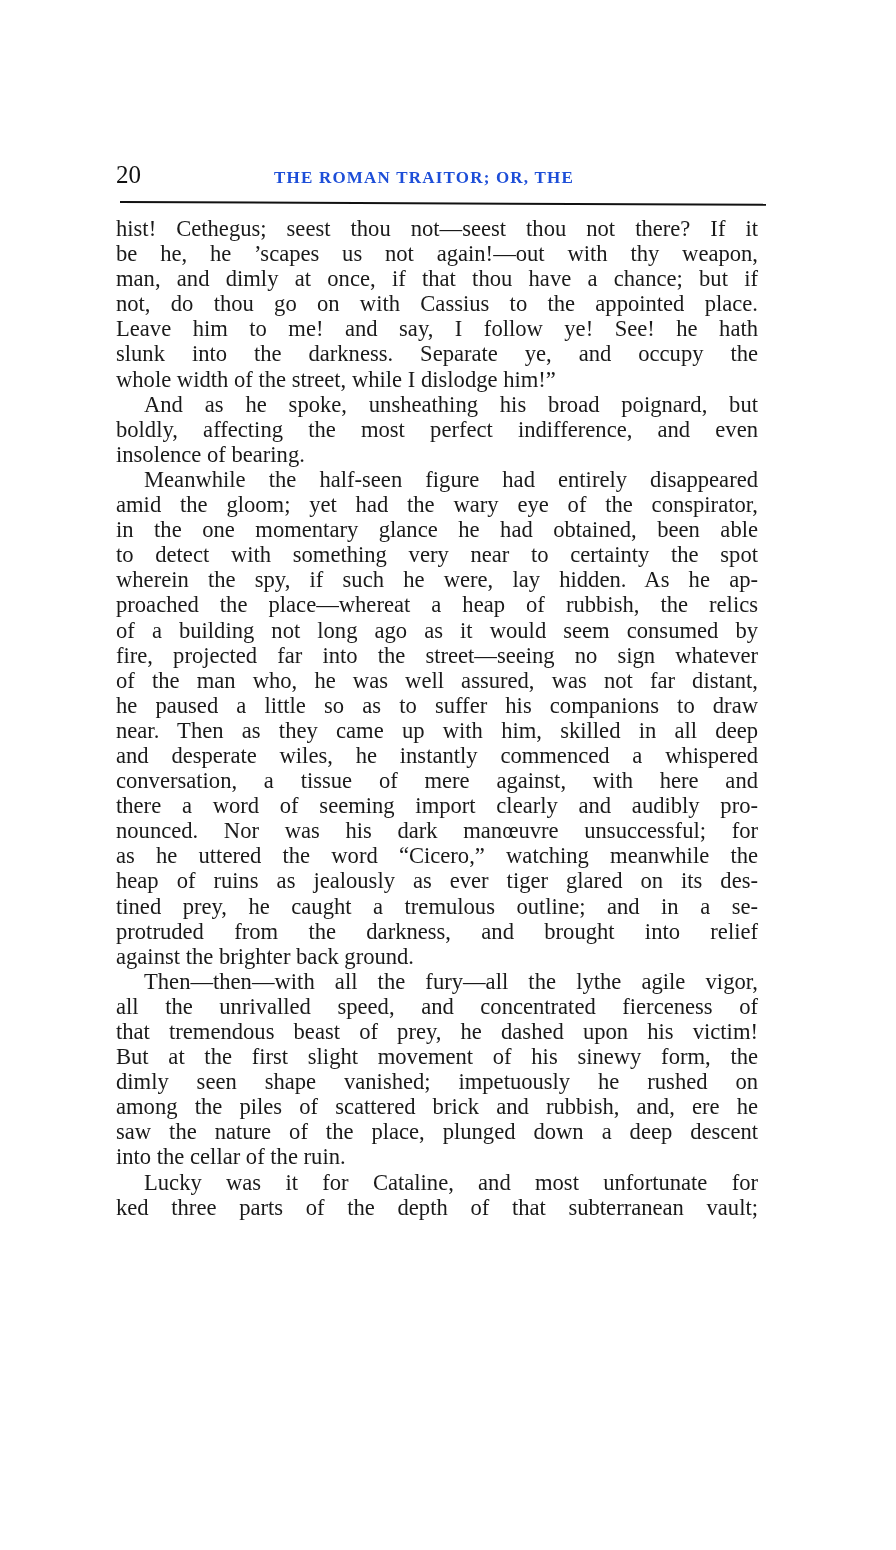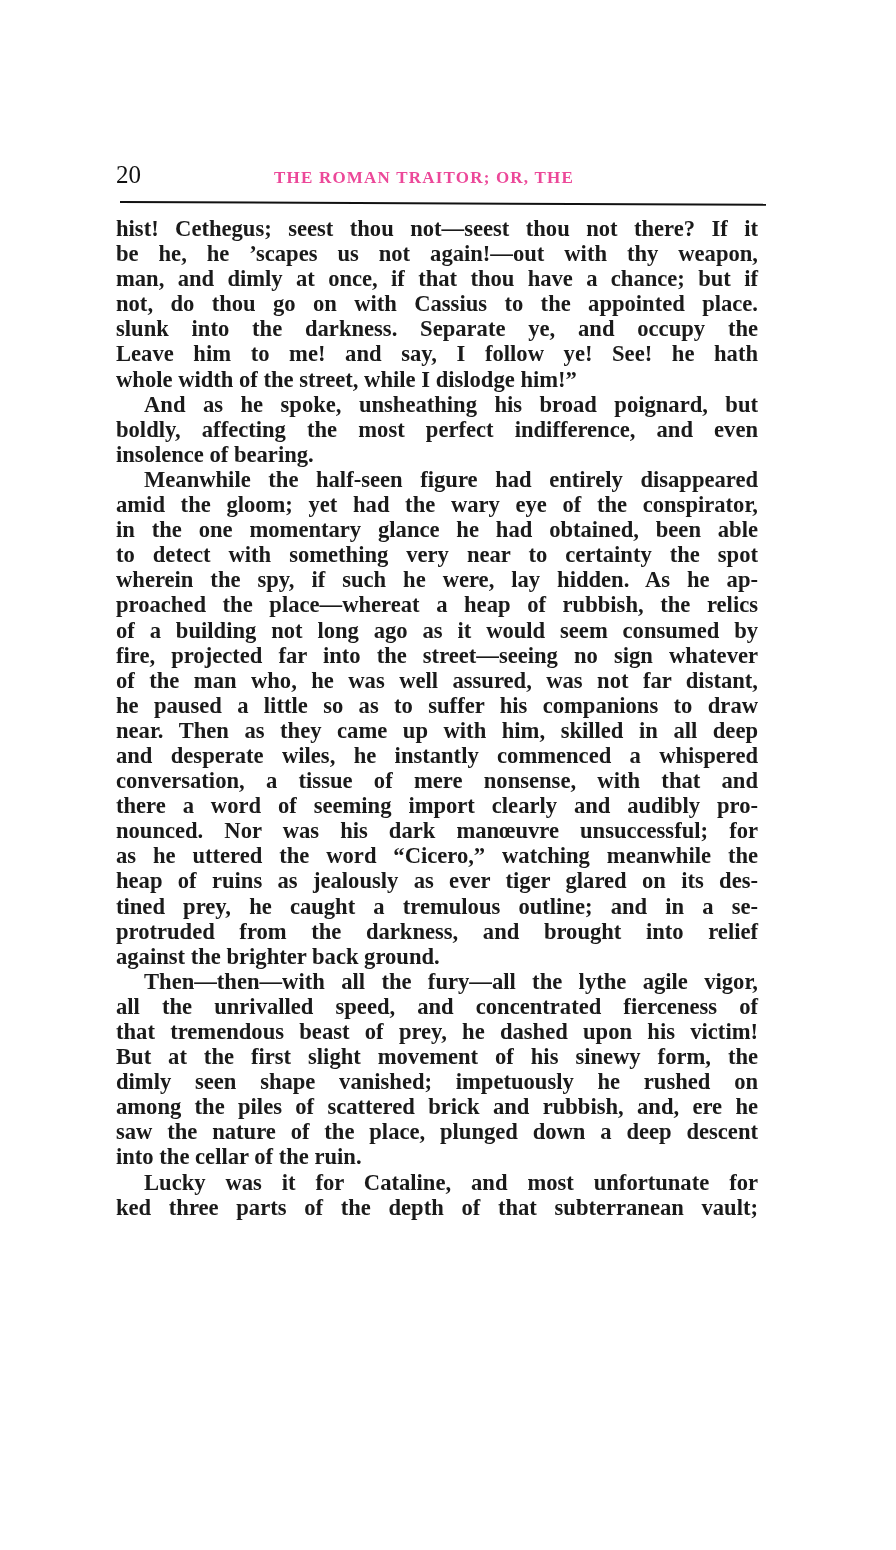--- a/index.html
+++ b/index.html
@@ -38,21 +38,21 @@
     }
     .running-title {
       position: absolute;
       left: 158px;
       top: 6px;
       font-size: 17px;
       letter-spacing: 1.2px;
       font-variant: small-caps;
       font-weight: bold;
       line-height: 24px;
-      color: #ec4899;
+      color: #1d4ed8;
     }
     .head-rule {
       position: absolute;
       left: 120px;
       top: 201px;
       width: 646px;
       height: 0;
       border-top: 2px solid #111;
       transform: rotate(0.25deg);
       transform-origin: left center;
@@ -64,21 +64,20 @@
       width: 642px;
     }
     .line {
       display: block;
       font-size: 22.6px;
       line-height: 25.1px;
       height: 25.1px;
       white-space: nowrap;
       text-align: justify;
       text-align-last: justify;
-      font-weight: bold;
     }
     .line.last {
       text-align-last: left;
     }
     .line.indent {
       padding-left: 28px;
     }
   </style>
 </head>
 <body>
@@ -89,43 +88,43 @@
     <span class="running-title">THE ROMAN TRAITOR; OR, THE</span>
   </div>
   <div class="head-rule"></div>
 
   <div class="body-text" id="body-text">
       <div class="paragraph">
         <span class="line">hist! Cethegus; seest thou not—seest thou not there? If it</span>
         <span class="line">be he, he ’scapes us not again!—out with thy weapon,</span>
         <span class="line">man, and dimly at once, if that thou have a chance; but if</span>
         <span class="line">not, do thou go on with Cassius to the appointed place.</span>
+        <span class="line">Leave him to me! and say, I follow ye! See! he hath</span>
         <span class="line">slunk into the darkness. Separate ye, and occupy the</span>
-        <span class="line">Leave him to me! and say, I follow ye! See! he hath</span>
         <span class="line last">whole width of the street, while I dislodge him!”</span>
       </div>
       <div class="paragraph">
         <span class="line indent">And as he spoke, unsheathing his broad poignard, but</span>
         <span class="line">boldly, affecting the most perfect indifference, and even</span>
         <span class="line last">insolence of bearing.</span>
       </div>
       <div class="paragraph">
         <span class="line indent">Meanwhile the half-seen figure had entirely disappeared</span>
         <span class="line">amid the gloom; yet had the wary eye of the conspirator,</span>
         <span class="line">in the one momentary glance he had obtained, been able</span>
         <span class="line">to detect with something very near to certainty the spot</span>
         <span class="line">wherein the spy, if such he were, lay hidden. As he ap-</span>
         <span class="line">proached the place—whereat a heap of rubbish, the relics</span>
         <span class="line">of a building not long ago as it would seem consumed by</span>
         <span class="line">fire, projected far into the street—seeing no sign whatever</span>
         <span class="line">of the man who, he was well assured, was not far distant,</span>
         <span class="line">he paused a little so as to suffer his companions to draw</span>
         <span class="line">near. Then as they came up with him, skilled in all deep</span>
         <span class="line">and desperate wiles, he instantly commenced a whispered</span>
-        <span class="line">conversation, a tissue of mere nonsense, with that and</span>
+        <span class="line">conversation, a tissue of mere against, with here and</span>
         <span class="line">there a word of seeming import clearly and audibly pro-</span>
         <span class="line">nounced. Nor was his dark manœuvre unsuccessful; for</span>
         <span class="line">as he uttered the word “Cicero,” watching meanwhile the</span>
         <span class="line">heap of ruins as jealously as ever tiger glared on its des-</span>
         <span class="line">tined prey, he caught a tremulous outline; and in a se-</span>
         <span class="line">protruded from the darkness, and brought into relief</span>
         <span class="line last">against the brighter back ground.</span>
       </div>
       <div class="paragraph">
         <span class="line indent">Then—then—with all the fury—all the lythe agile vigor,</span>

